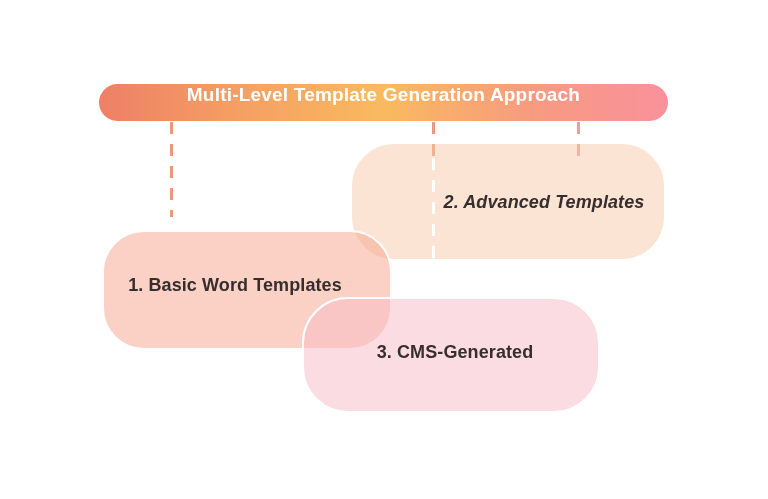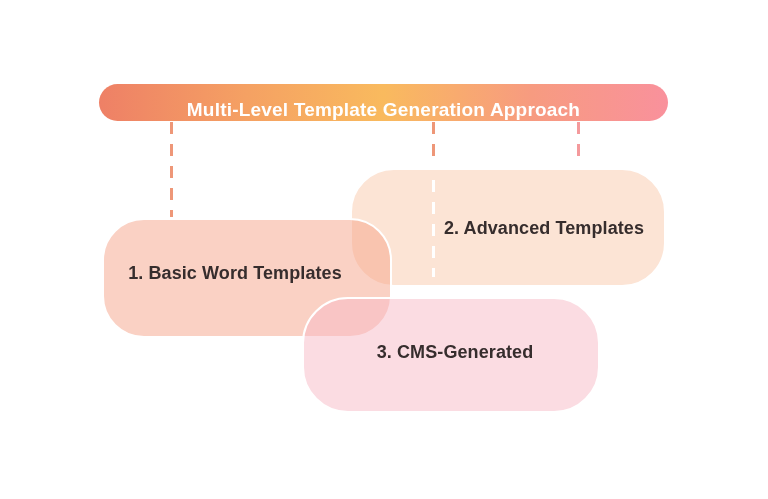--- a/index.html
+++ b/index.html
@@ -9,21 +9,21 @@
     background:#ffffff;
     overflow:hidden;
     font-family:"Liberation Sans","DejaVu Sans",sans-serif;
   }
   
   .title-pill{
     position:absolute;
     left:99px;top:84px;width:569px;height:37px;
     border-radius:19px;
     background:linear-gradient(90deg,#ee8066 0%,#f5a163 26%,#f9ba5e 50%,#f79b80 76%,#f9919c 100%);
-    display:flex;align-items:flex-end;justify-content:center;
+    display:flex;align-items:flex-start;justify-content:center;
     color:#ffffff;
     font-size:19px;font-weight:bold;letter-spacing:.2px;
     z-index:6;
   }
   
   .vline{position:absolute;width:3px;}
   .dash-salmon{background-image:repeating-linear-gradient(to bottom,#ee9778 0 12px,transparent 12px 22px);}
   .dash-pink{background-image:repeating-linear-gradient(to bottom,#f49a9c 0 12px,transparent 12px 22px);}
   .dash-white{background-image:repeating-linear-gradient(to bottom,#ffffff 0 12px,transparent 12px 22px);}
   .conn-1{left:170px;top:122px;height:95px;z-index:0;}
@@ -35,32 +35,33 @@
     position:absolute;
     box-sizing:border-box;
     border:2px solid #ffffff;
     display:flex;align-items:center;justify-content:center;
     text-align:center;
     color:#362d2d;
     font-size:18px;font-weight:600;letter-spacing:.1px;
     line-height:22px;
   }
   .node-1{
-    left:102px;top:218px;width:290px;height:120px;
+    left:102px;top:230px;width:290px;height:120px;
     border-radius:42px;
     background:rgba(245,163,138,0.5);
     z-index:3;
     padding:0 24px 10px 0;
   }
   .node-2{
-    left:350px;top:168px;width:316px;height:119px;
+    left:350px;top:142px;width:316px;height:119px;
     border-radius:44px;
     background:rgba(249,201,172,0.5);
     z-index:1;
     padding:0 0 0 72px;
+    font-style:italic;
   }
   .node-3{
     left:302px;top:297px;width:298px;height:116px;
     border-radius:46px;
     background:rgba(247,186,197,0.5);
     z-index:4;
     padding:0 0 6px 8px;
     flex-direction:column;
   }
   .node-3 .line{display:block;}

